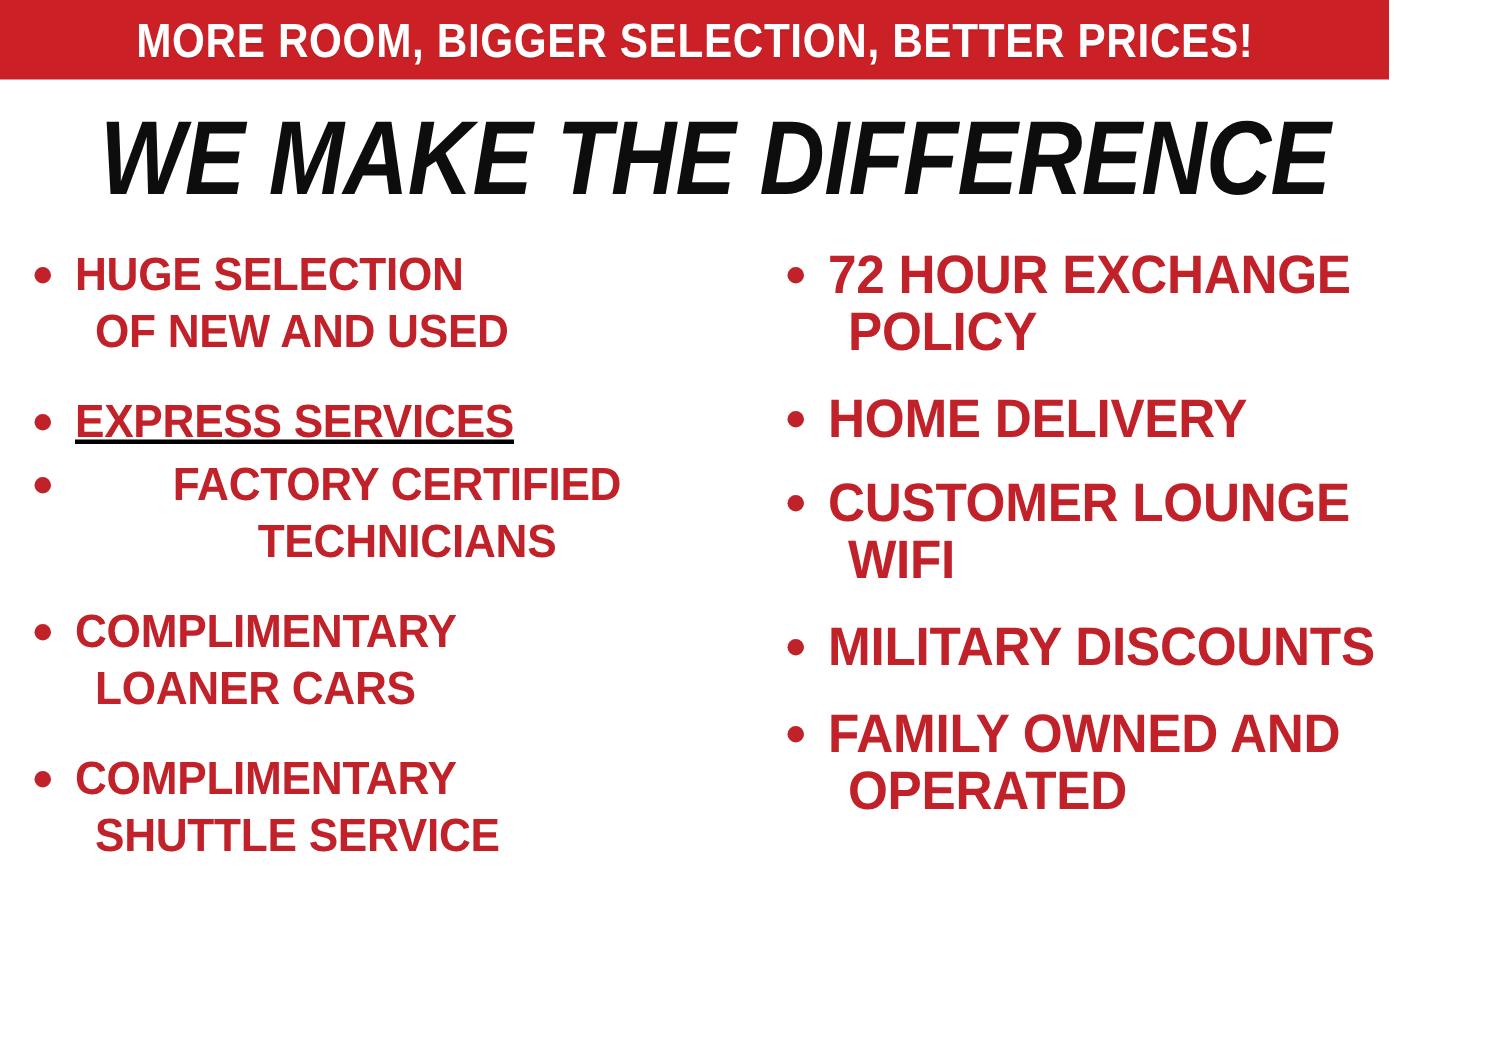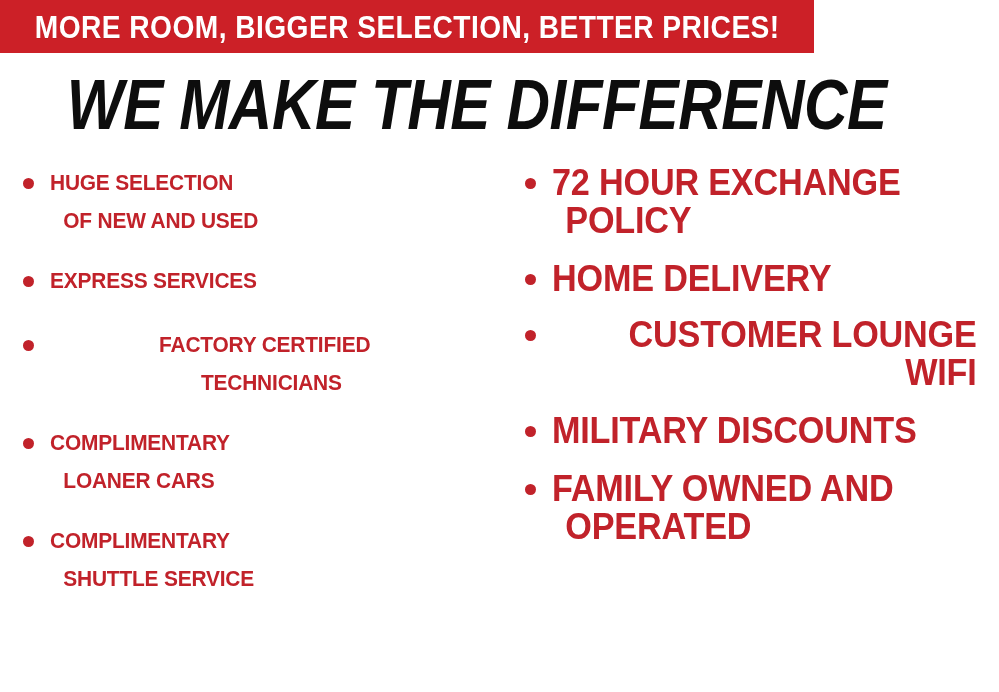--- a/index.html
+++ b/index.html
@@ -19,21 +19,21 @@
     height: 692px;
     background: #ffffff;
     overflow: hidden;
   }
 
   
   .banner {
     position: absolute;
     left: 0;
     top: 0;
-    width: 814px;
+    width: 926px;
     height: 53px;
     background: #cc2027;
     display: flex;
     align-items: center;
     justify-content: center;
   }
   .banner-text {
     color: #ffffff;
     font-family: "Liberation Sans", sans-serif;
     font-weight: bold;
@@ -94,44 +94,44 @@
     top: 14px;
     width: 11px;
     height: 11px;
     border-radius: 50%;
     background: #c1222a;
   }
   .bullet-lines {
     color: #c1222a;
     font-family: "Liberation Sans", sans-serif;
     font-weight: bold;
-    font-size: 22px;
+    font-size: 31px;
     line-height: 38px;
     letter-spacing: -0.2px;
   }
   .bullet-line {
     display: block;
     white-space: nowrap;
     transform: scaleX(0.95);
     transform-origin: left center;
   }
   .bullet-line.sub {
     padding-left: 14px;
   }
 
   
   .column-left  .bullet-item:nth-child(1) { margin-top: 8px;  margin-bottom: 22px; }
-  .column-left  .bullet-item:nth-child(2) { margin-bottom: 26px; }
+  .column-left  .bullet-item:nth-child(2) { margin-bottom: 4px; text-decoration: underline; }
   .column-left  .bullet-item:nth-child(3) { margin-bottom: 22px; text-align: center; }
   .column-left  .bullet-item:nth-child(4) { margin-bottom: 22px; }
   .column-left  .bullet-item:nth-child(5) { margin-bottom: 0; }
 
   .column-right .bullet-item:nth-child(1) { margin-top: 8px;  margin-bottom: 20px; }
   .column-right .bullet-item:nth-child(2) { }
-  .column-right .bullet-item:nth-child(3) { margin-bottom: 20px; text-align: right; }
+  .column-right .bullet-item:nth-child(3) { margin-bottom: 20px; }
   .column-right .bullet-item:nth-child(4) { margin-bottom: 20px; }
   .column-right .bullet-item:nth-child(5) { margin-bottom: 20px; }
   .column-right .bullet-item:nth-child(6) { margin-bottom: 0; }
 
   .column-right .bullet-lines { font-size: 36px; }
 </style>
 </head>
 <body>
 
 <div class="poster">

